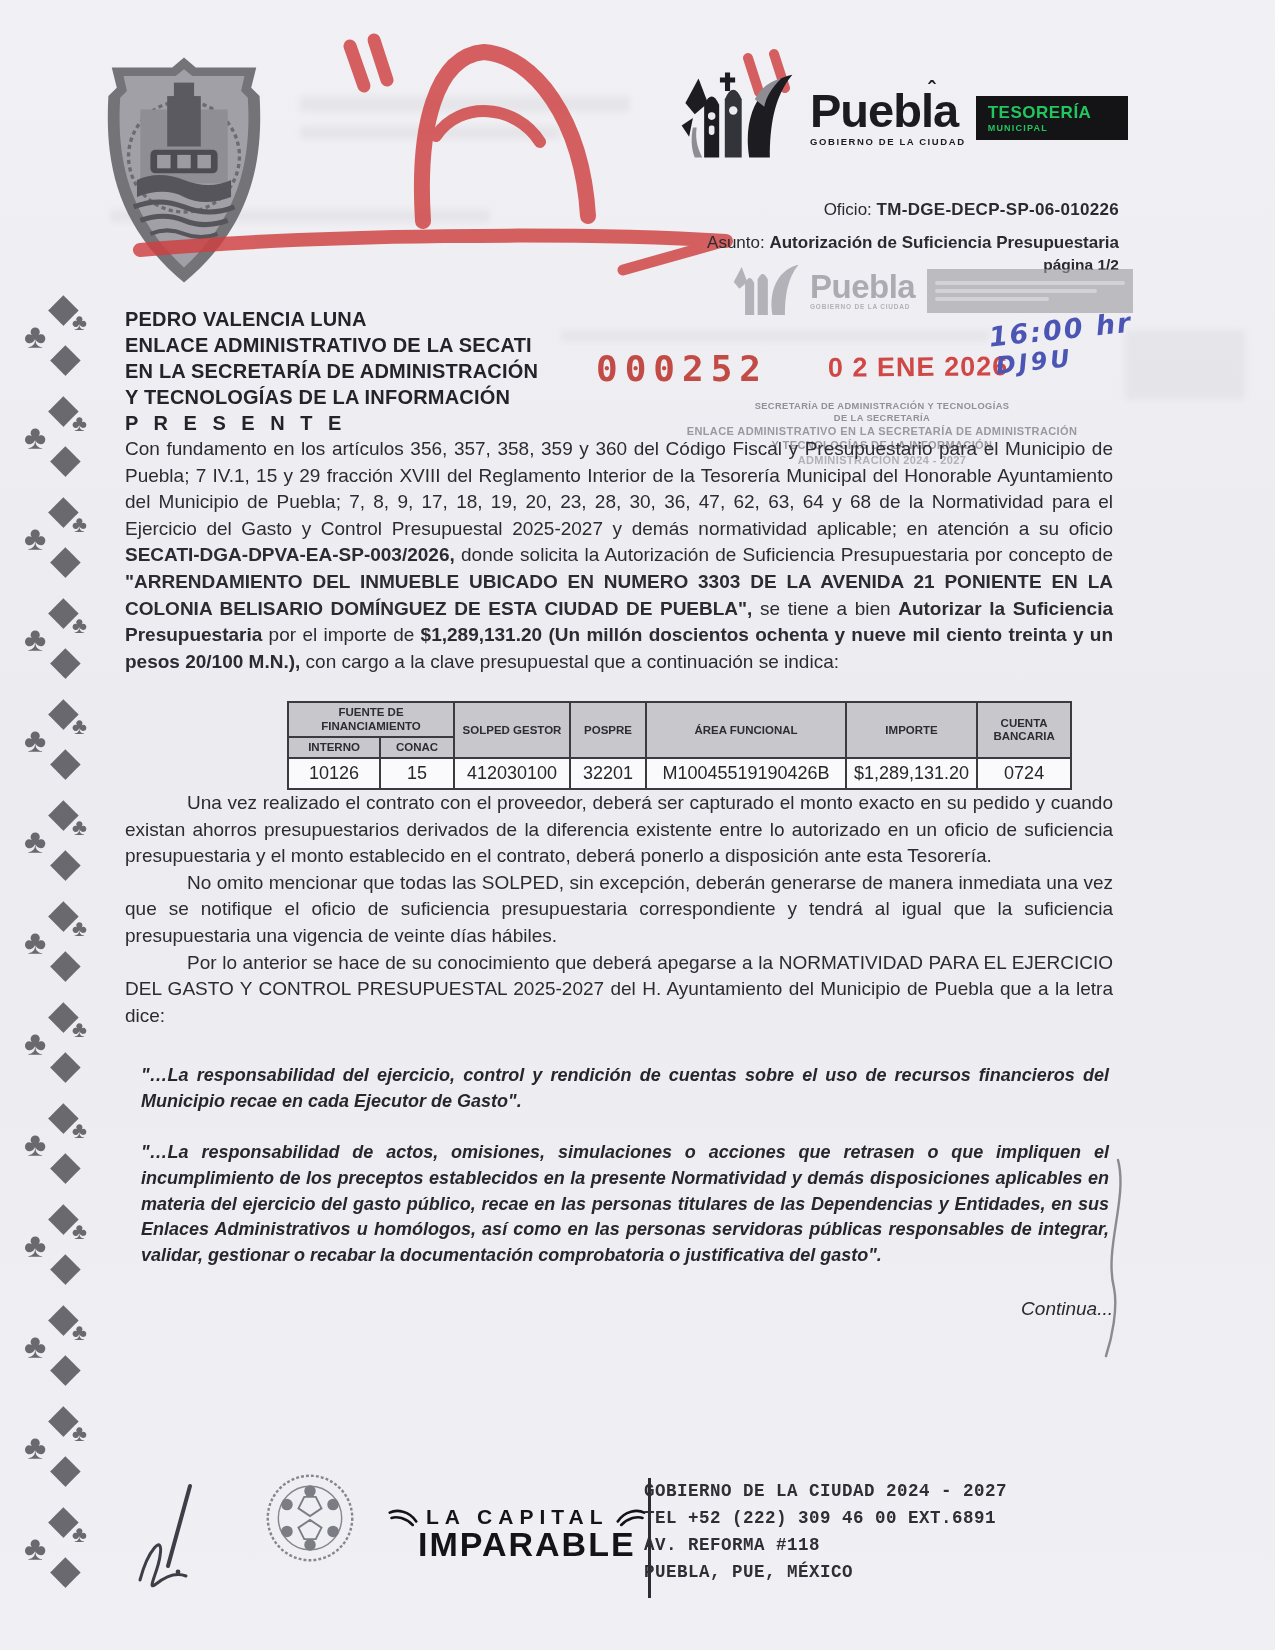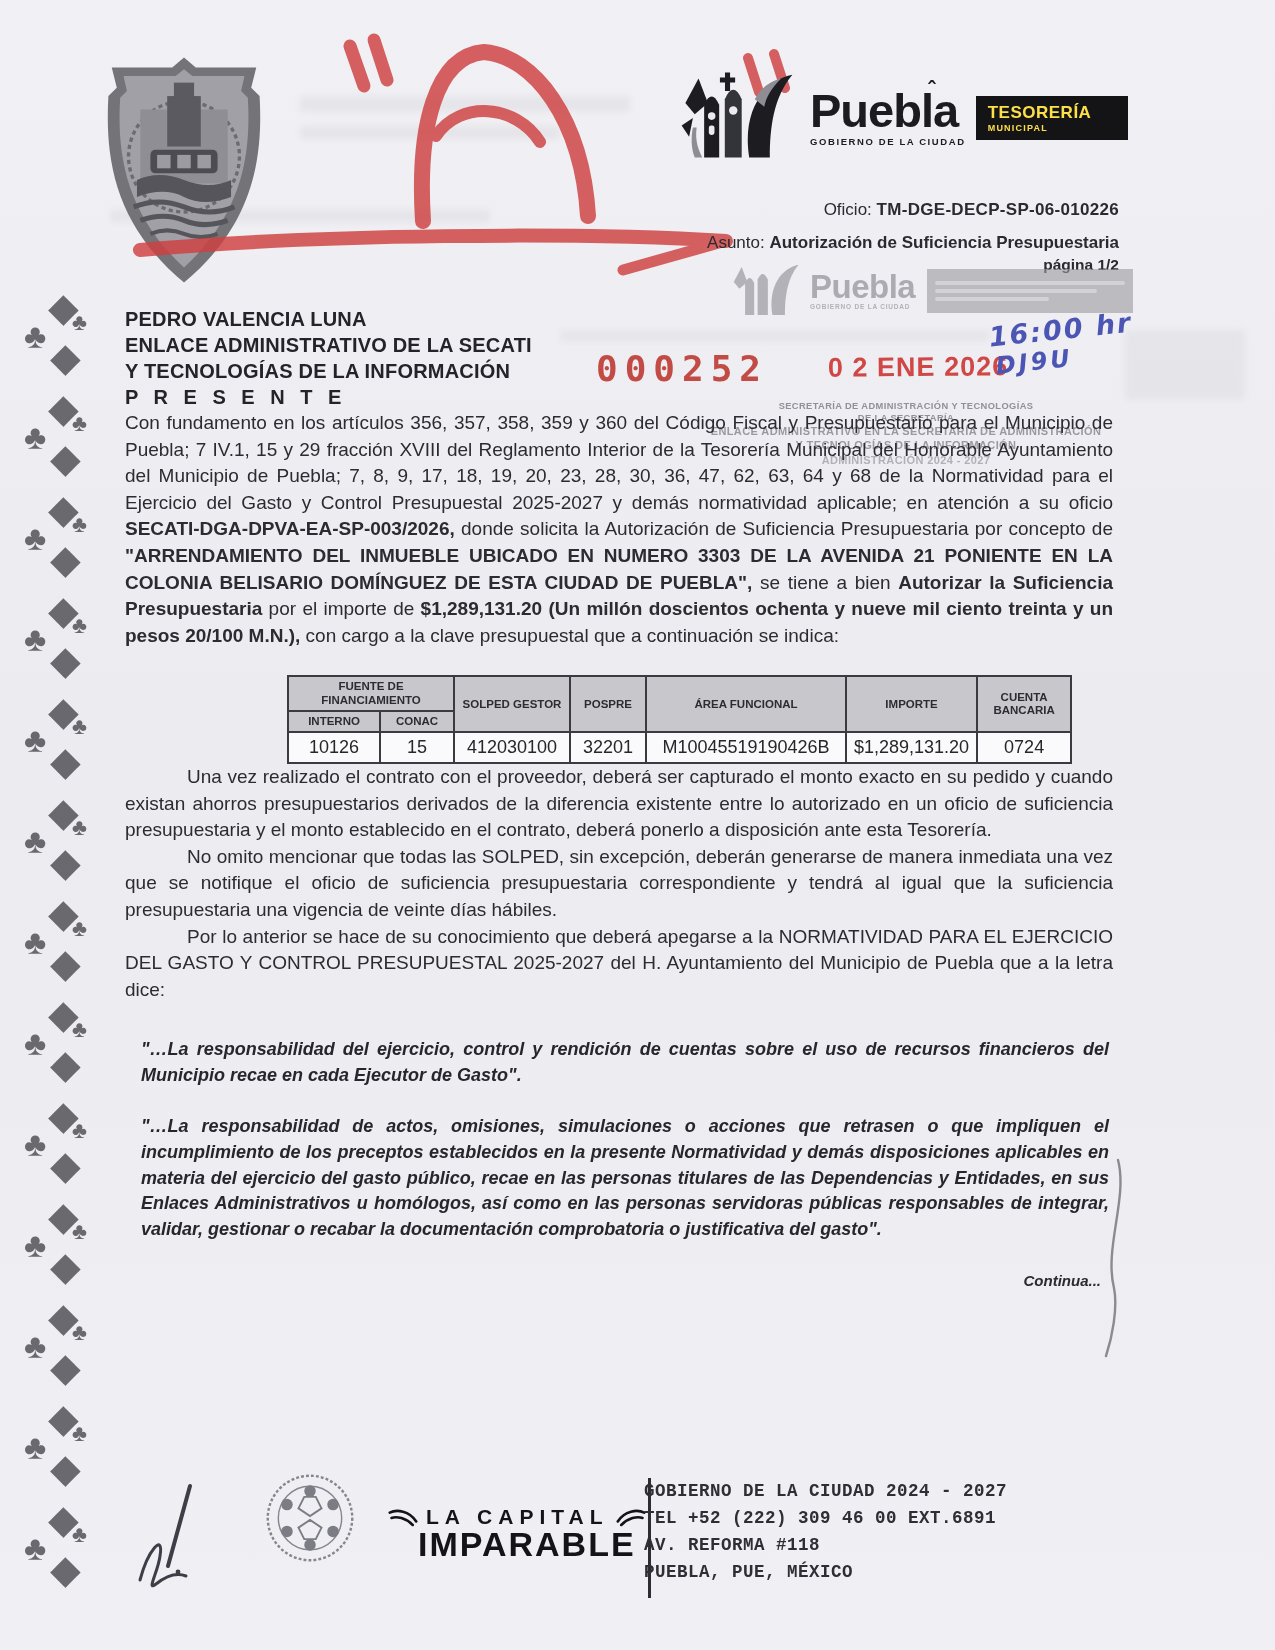--- a/index.html
+++ b/index.html
@@ -14,60 +14,60 @@
   .orn-unit{position:relative;height:101px;}
   .orn-unit span{position:absolute;line-height:1;}
   
   .crest{position:absolute;left:100px;top:52px;}
   .redmark{position:absolute;left:118px;top:14px;pointer-events:none;}
   .brand{position:absolute;left:676px;top:70px;display:flex;align-items:center;gap:10px;}
   .brand-text{display:flex;flex-direction:column;align-items:flex-start;margin-left:2px;}
   .brand-name{font-size:47px;font-weight:800;letter-spacing:-1px;color:#1b1b20;line-height:.95;position:relative;}
   .brand-name .hat{position:absolute;left:118px;top:-9px;font-size:22px;font-weight:800;}
   .brand-sub{font-size:9.5px;font-weight:800;letter-spacing:1.6px;color:#1b1b20;margin-top:2px;}
-  .brand-box{background:#141417;color:#fde047;padding:8px 12px 7px 12px;min-width:128px;}
+  .brand-box{background:#141417;color:#22c55e;padding:8px 12px 7px 12px;min-width:128px;}
   .brand-box .l1{font-size:17px;font-weight:800;letter-spacing:.5px;line-height:1;}
   .brand-box .l2{font-size:9px;font-weight:600;letter-spacing:1.2px;margin-top:3px;line-height:1;}
   .oficio-line{position:absolute;right:156px;top:200px;font-size:17px;}
   .oficio-line b{font-weight:800;letter-spacing:.3px;}
   .asunto-line{position:absolute;right:156px;top:233px;font-size:17px;}
   .asunto-line b{font-weight:800;}
   .pagina-line{position:absolute;right:156px;top:256px;font-size:15.5px;font-weight:800;}
   
   .ghost-stamp{position:absolute;left:728px;top:262px;display:flex;align-items:center;gap:8px;opacity:.62;filter:blur(.4px);}
   .ghost-name{font-size:33px;font-weight:800;color:#83838a;letter-spacing:-.5px;line-height:.9;}
   .ghost-sub{font-size:6.5px;font-weight:700;color:#8b8b92;letter-spacing:.8px;margin-top:1px;}
   .ghost-box{width:190px;height:44px;background:#9c9ca2;margin-left:4px;display:flex;flex-direction:column;justify-content:center;gap:4px;padding:0 8px;}
   .ghost-box i{display:block;height:4px;background:#c3c3c8;border-radius:2px;}
   .folio{position:absolute;left:596px;top:348px;font-family:"DejaVu Sans Mono","Liberation Mono",monospace;
          font-size:36px;font-weight:700;letter-spacing:7px;color:#bf3a33;opacity:.9;}
   .datestamp{position:absolute;left:828px;top:352px;font-size:27px;font-weight:800;color:#ce3a38;letter-spacing:1px;opacity:.92;transform:rotate(-.5deg);}
   .handblue{position:absolute;left:990px;top:314px;color:#4a55b4;font-style:italic;font-weight:600;transform:rotate(-6deg);font-family:"DejaVu Sans",sans-serif;}
   .handblue .t1{font-size:27px;letter-spacing:2px;}
   .handblue .t2{font-size:24px;margin-left:4px;letter-spacing:3px;}
-  .received{position:absolute;left:676px;top:400px;width:460px;text-align:center;color:#90909a;line-height:1.3;}
+  .received{position:absolute;left:652px;top:400px;width:460px;text-align:center;color:#90909a;line-height:1.3;}
   .received div{font-size:9.3px;font-weight:700;letter-spacing:.4px;}
   .received div:nth-child(n+3){font-size:11px;font-weight:600;opacity:.9;}
   .received div:nth-child(5){opacity:.65;}
   
   .smudge{position:absolute;background:#9aa0a6;opacity:.12;filter:blur(3px);border-radius:3px;}
   
   .content{position:absolute;left:125px;top:306px;width:988px;}
   .recipient{font-size:20px;font-weight:700;line-height:1.3;letter-spacing:.2px;color:#232329;}
   .recipient .presente{letter-spacing:5px;}
   p.body{font-size:19px;line-height:1.4;text-align:justify;margin:0;color:#2b2b31;}
   p.indent{text-indent:62px;}
   .p1{margin-top:16px;}
   .p2{margin-top:26px;}
   .p3{margin-top:30px;}
   .p4{margin-top:30px;}
   .quote{font-size:18px;line-height:1.42;text-align:justify;font-style:italic;font-weight:700;color:#26262c;margin:0 4px 0 16px;}
   .q1{margin-top:34px;}
   .q2{margin-top:26px;}
-  .continua{margin-top:30px;text-align:right;font-style:italic;font-weight:700;font-size:15px;padding-right:12px;}
+  .continua{margin-top:30px;text-align:right;font-style:italic;font-weight:400;font-size:19px;padding-right:0;}
   
   .ctable{border-collapse:collapse;margin:26px 0 0 162px;}
   .ctable th,.ctable td{border:2px solid #3a3a40;margin-top:40px;}
   .ctable th{background:#c7c7cc;font-size:11.5px;font-weight:800;line-height:1.15;padding:3px 5px;color:#2c2c32;}
   .ctable td{background:#fafafc;font-size:18px;font-weight:500;text-align:center;padding:4px 7px;color:#26262c;}
   
   .footer-sig{position:absolute;left:128px;top:1480px;}
   .seal{position:absolute;left:262px;top:1470px;opacity:.8;}
   .capital{position:absolute;left:388px;top:1505px;color:#141418;}
   .capital .row1{display:flex;align-items:center;gap:8px;}
@@ -272,20 +272,21 @@
     <div>DE LA SECRETARÍA</div>
     <div>ENLACE ADMINISTRATIVO EN LA SECRETARÍA DE ADMINISTRACIÓN</div>
     <div>Y TECNOLOGÍAS DE LA INFORMACIÓN</div>
     <div>ADMINISTRACIÓN 2024 - 2027</div>
   </div>
 
   <div class="content">
     <div class="recipient">
       <div>PEDRO VALENCIA LUNA</div>
       <div>ENLACE ADMINISTRATIVO DE LA SECATI</div>
+      <div>EN LA SECRETARÍA DE ADMINISTRACIÓN</div>
       <div>Y TECNOLOGÍAS DE LA INFORMACIÓN</div>
       <div class="presente">P R E S E N T E</div>
     </div>
 
     <p class="body p1"><span>Con fundamento en los artículos 356, 357, 358, 359 y 360 del Código Fiscal y Presupuestario para el Municipio de Puebla; 7 IV.1, 15 y 29 fracción XVIII del Reglamento Interior de la Tesorería Municipal del Honorable Ayuntamiento del Municipio de Puebla; 7, 8, 9, 17, 18, 19, 20, 23, 28, 30, 36, 47, 62, 63, 64 y 68 de la Normatividad para el Ejercicio del Gasto y Control Presupuestal 2025-2027 y demás normatividad aplicable; en atención a su oficio </span><span style="font-weight: 800;">SECATI-DGA-DPVA-EA-SP-003/2026,</span><span> donde solicita la Autorización de Suficiencia Presupuestaria por concepto de </span><span style="font-weight: 800;">"ARRENDAMIENTO DEL INMUEBLE UBICADO EN NUMERO 3303 DE LA AVENIDA 21 PONIENTE EN LA COLONIA BELISARIO DOMÍNGUEZ DE ESTA CIUDAD DE PUEBLA",</span><span> se tiene a bien </span><span style="font-weight: 800;">Autorizar la Suficiencia Presupuestaria</span><span> por el importe de </span><span style="font-weight: 800;">$1,289,131.20 (Un millón doscientos ochenta y nueve mil ciento treinta y un pesos 20/100 M.N.),</span><span> con cargo a la clave presupuestal que a continuación se indica:</span></p>
 
     <table class="ctable">
       <tbody>
           <tr>
         <th colspan="2" style="width:142px">FUENTE DE FINANCIAMIENTO</th>

